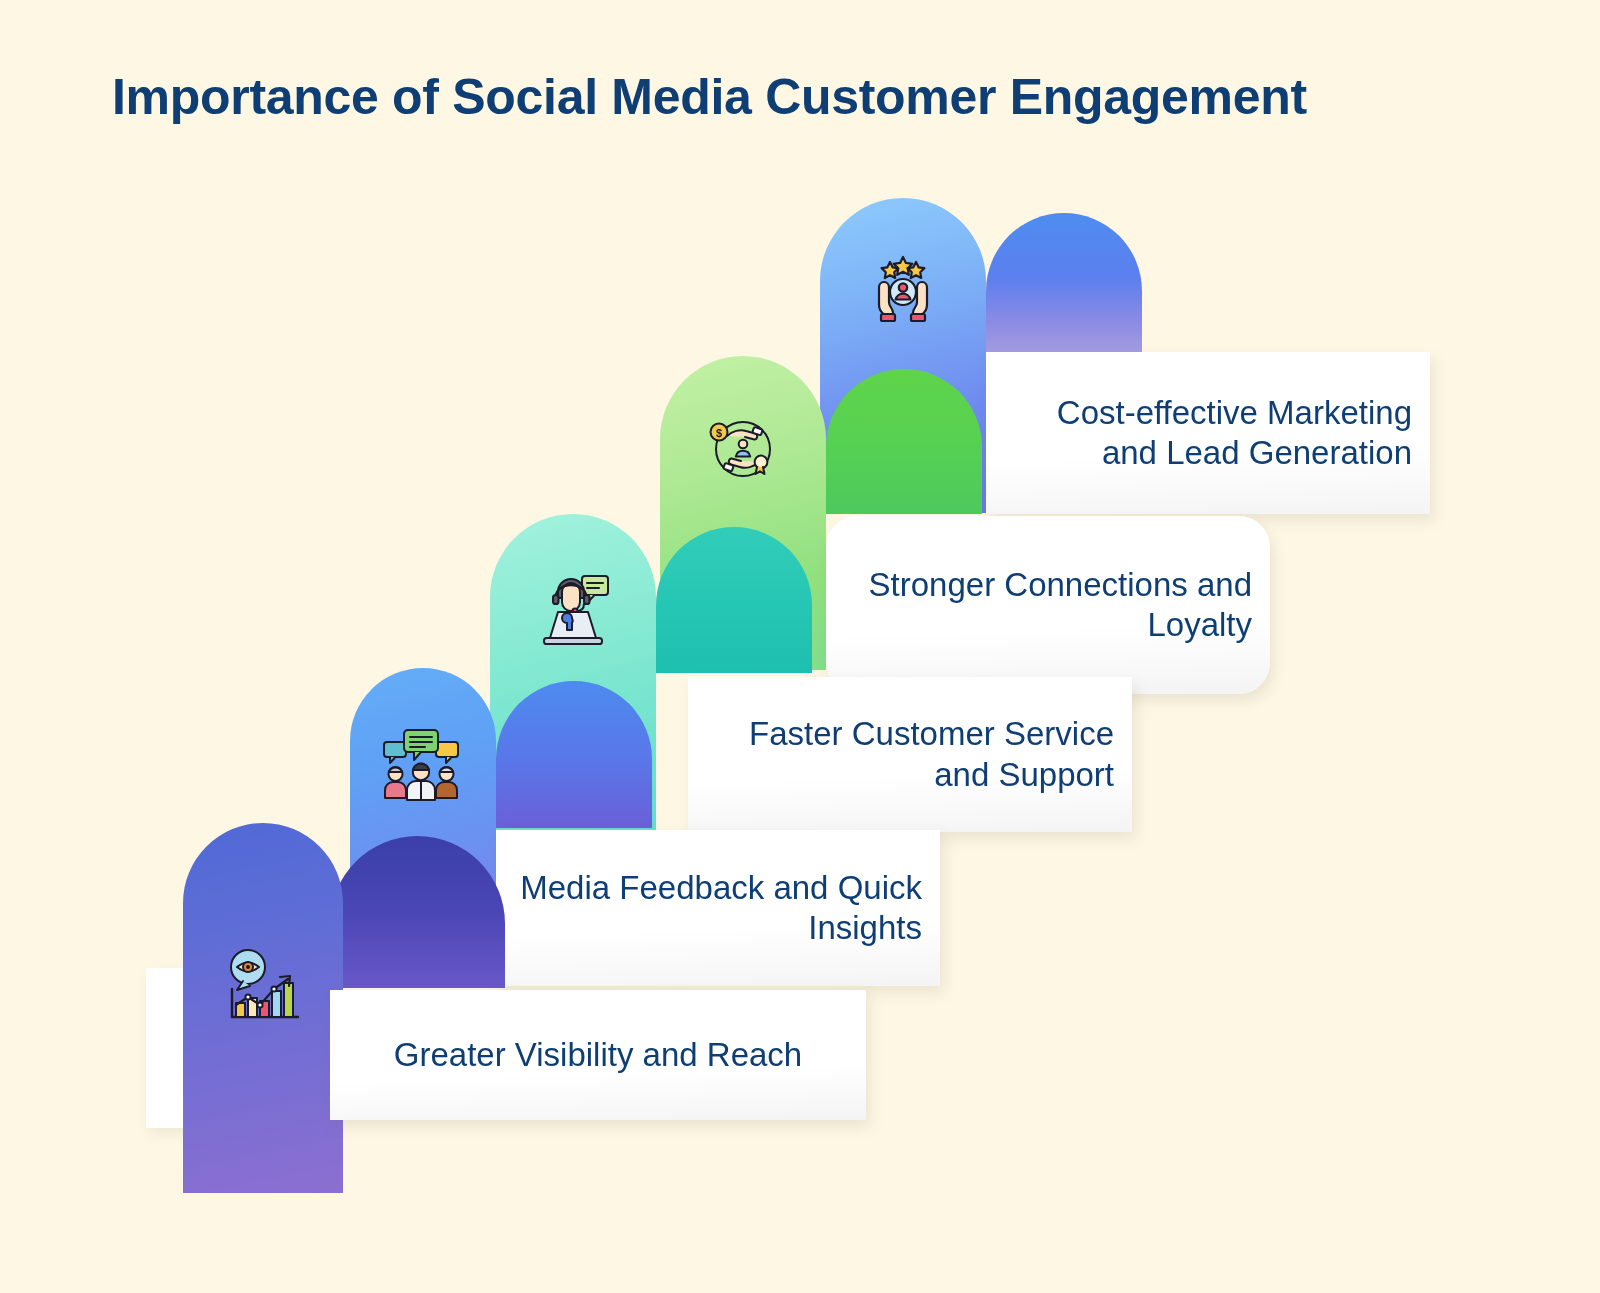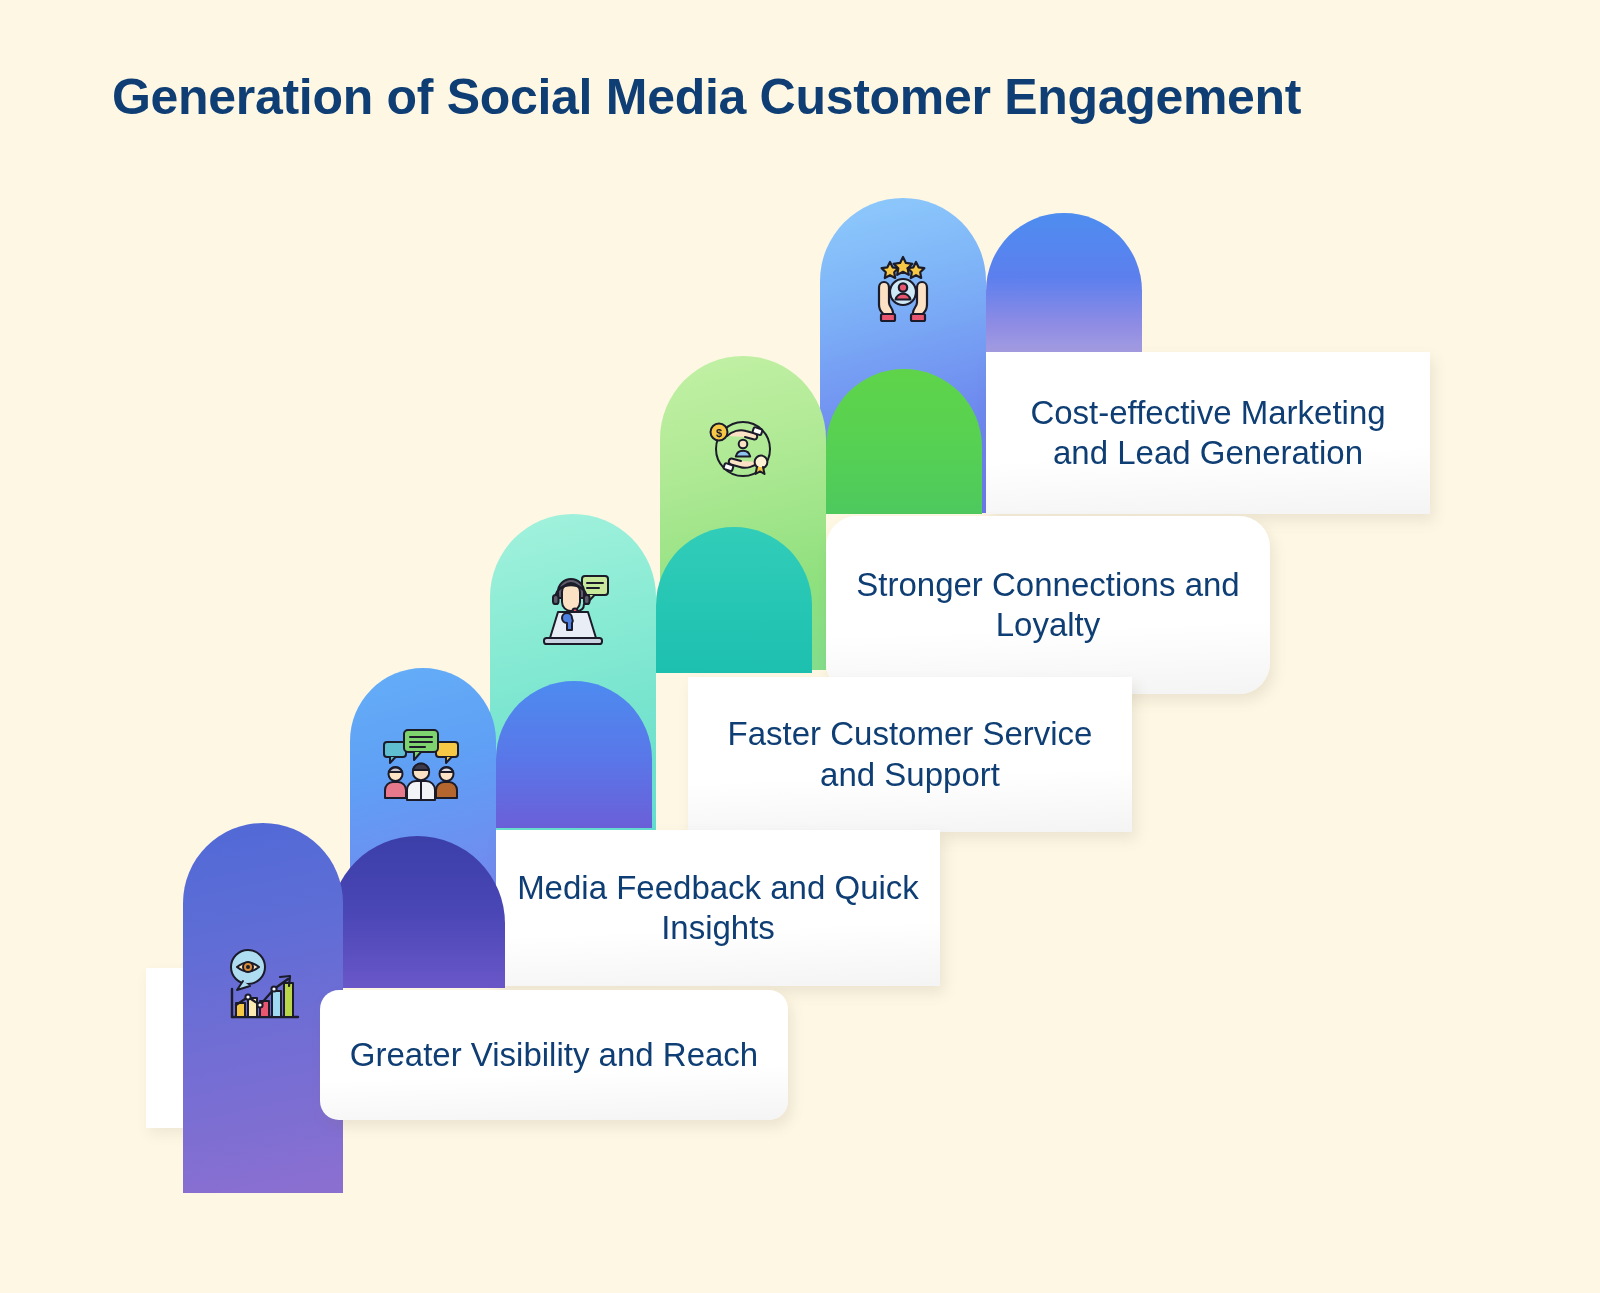--- a/index.html
+++ b/index.html
@@ -58,21 +58,21 @@
     box-shadow: 4px 7px 13px rgba(120,110,80,0.13);
     display: flex;
     align-items: center;
     justify-content: center;
     box-sizing: border-box;
   }
   .label-text {
     color: #0E3E74;
     font-size: 33px;
     line-height: 1.22;
-    text-align: center;
+    text-align: right;
     padding: 0 18px;
     font-weight: 400;
   }
 
   
   .step-icon {
     position: absolute;
     width: 86px;
     height: 86px;
   }
@@ -83,21 +83,21 @@
     position: absolute;
     background: #ffffff;
     box-shadow: 3px 6px 12px rgba(120,110,80,0.10);
   }
 </style>
 </head>
 <body>
 
 <div id="stage">
 
-  <div class="page-title">Generation of Social Media Customer Engagement</div>
+  <div class="page-title">Importance of Social Media Customer Engagement</div>
 
   <div class="ghost-panel" style="left:146px; top:968px; width:120px; height:160px;"></div>
 
   <div class="step">
     <div class="arch-back" style="left:986px; top:213px; width:156px; height:143px;
                 background:linear-gradient(180deg,#4E8DF0 0%,#5C7FEE 45%,#8E8CE4 78%,#A69EE0 100%);"></div>
     <div class="arch-front" style="left:820px; top:198px; width:166px; height:315px;
                 background:linear-gradient(165deg,#8FCBFC 0%,#7FB6F8 28%,#6E8AEF 70%,#6877E8 100%);
                 border-radius:83px 83px 0 0;"></div>
     <div class="step-icon" style="left:860px; top:248px;">
@@ -238,18 +238,18 @@
           <rect x="54" y="48" width="9" height="26" fill="#9FD9F2"></rect>
           <rect x="66" y="40" width="9" height="34" fill="#B9D64A"></rect>
           <polyline points="18,62 30,54 42,62 56,46 70,36" fill="none" stroke-width="2.2"></polyline>
           <polyline points="62,34 72,33 71,43" fill="none" stroke-width="2.2"></polyline>
           <circle cx="30" cy="54" r="2.6" fill="#FFFFFF"></circle>
           <circle cx="42" cy="62" r="2.6" fill="#FFFFFF"></circle>
           <circle cx="56" cy="46" r="2.6" fill="#FFFFFF"></circle>
         </g>
       </svg>
     </div>
-    <div class="label-panel" style="left:320px; top:990px; width:468px; height:130px;border-radius:19px;">
+    <div class="label-panel" style="left:330px; top:990px; width:536px; height:130px;">
       <div class="label-text">Greater Visibility and Reach</div>
     </div>
   </div>
 
 </div>
 
 </body></html>

